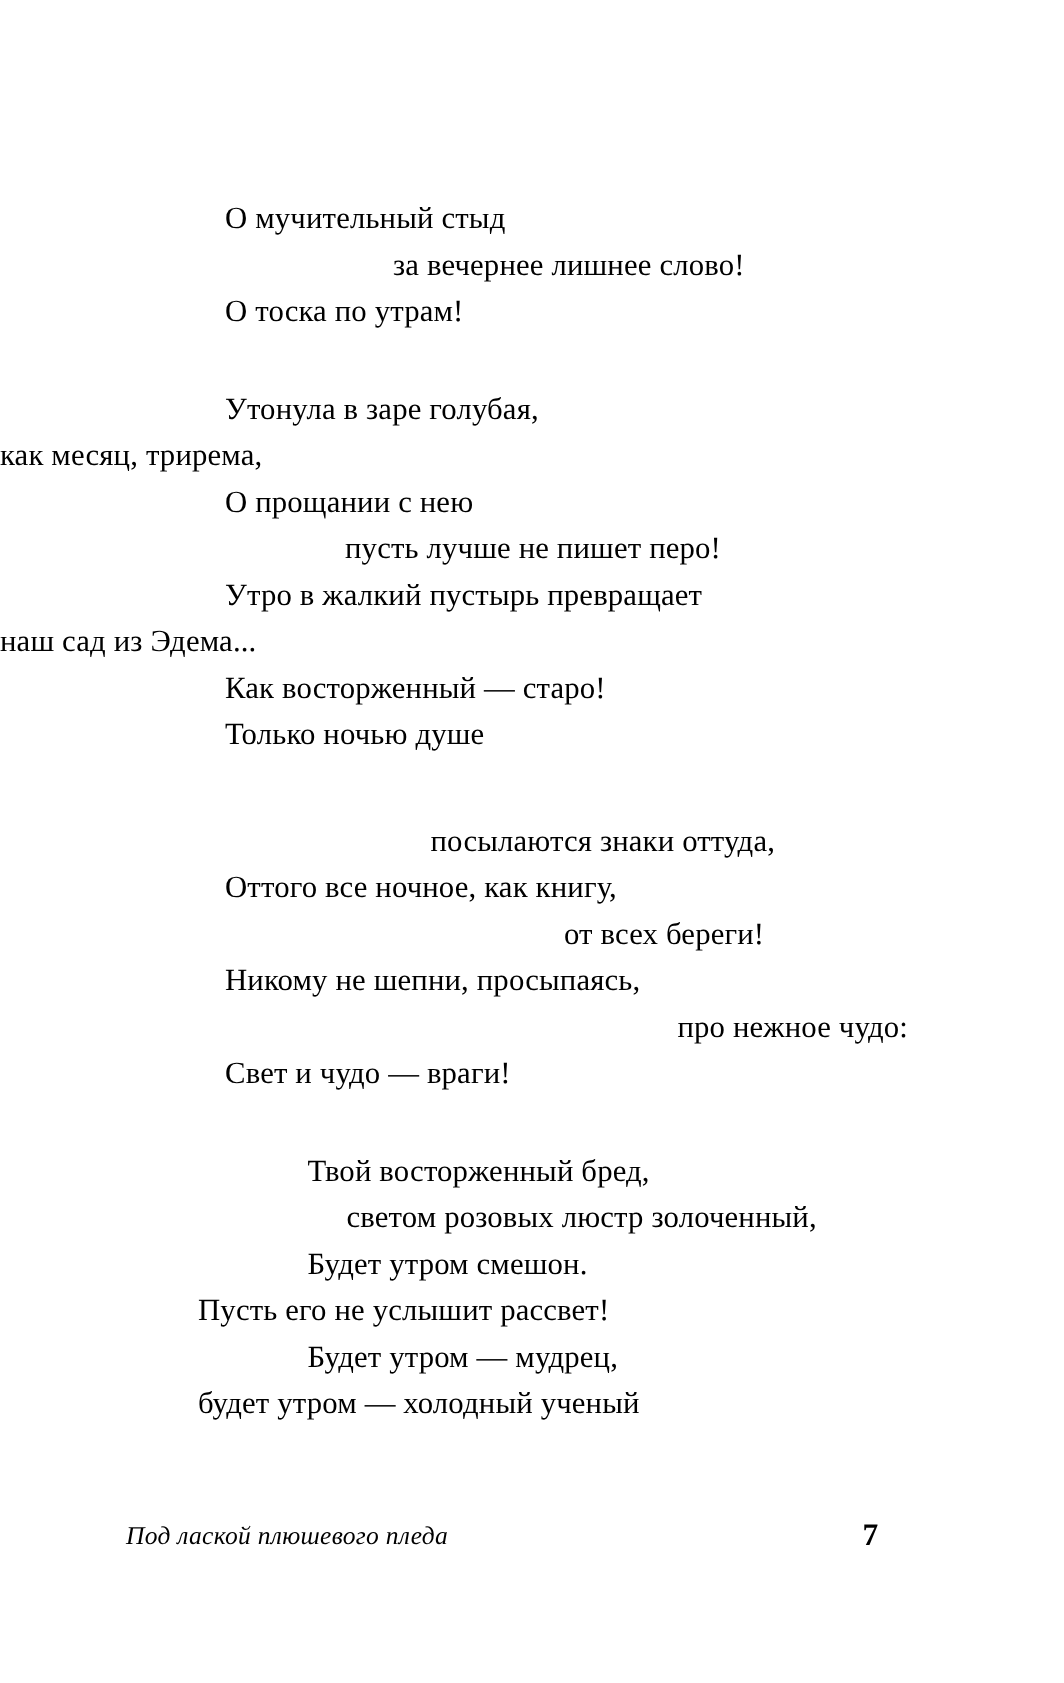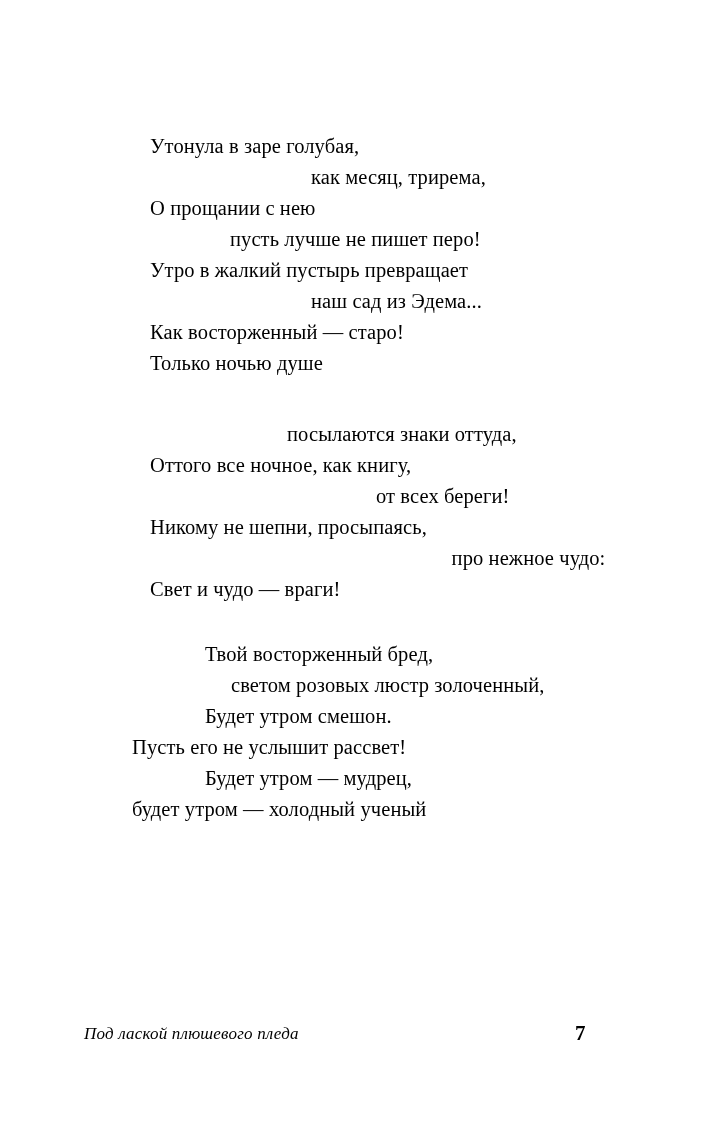--- a/index.html
+++ b/index.html
@@ -37,28 +37,28 @@
   }
   
   .line[data-indent="0"]  { padding-left: 150px; }
   .line[data-indent="1"]  { padding-left: 157px; }
   .line[data-indent="2"]  { padding-left: 183px; }
   .line[data-indent="3"]  { padding-left: 84px; }
   .line[data-indent="4"]  { padding-left: 84px; }
   .line[data-indent="5"]  { padding-left: 230px; }
   .line[data-indent="7"]  { padding-left: 262px; }
   .line[data-indent="8"]  { padding-left: 287px; margin-top: 40px; }
-  .line[data-indent="9"]  { padding-left: 311px; }
+  .line[data-indent="9"]  { }
   .line[data-indent="10"] { padding-left: 348px; text-align: center; }
   .line[data-indent="11"] { padding-left: 376px; }
 
   .footer {
     position: absolute;
     left: 0;
-    bottom: 72px;
+    bottom: 82px;
     width: 628px;
     height: 26px;
   }
   .footer-title {
     position: absolute;
     left: 84px;
     top: 0;
     font-style: italic;
     font-size: 17px;
     letter-spacing: 0.2px;
@@ -70,20 +70,25 @@
     font-size: 21px;
     font-weight: bold;
   }
 </style>
 </head>
 <body>
 
 <div class="page">
 
   <div class="poem">
+      <div class="stanza">
+        <div class="line" data-indent="0">О мучительный стыд</div>
+        <div class="line" data-indent="7">за вечернее лишнее слово!</div>
+        <div class="line" data-indent="0">О тоска по утрам!</div>
+      </div>
       <div class="stanza">
         <div class="line" data-indent="0">Утонула в заре голубая,</div>
         <div class="line" data-indent="9">как месяц, трирема,</div>
         <div class="line" data-indent="0">О прощании с нею</div>
         <div class="line" data-indent="5">пусть лучше не пишет перо!</div>
         <div class="line" data-indent="0">Утро в жалкий пустырь превращает</div>
         <div class="line" data-indent="9">наш сад из Эдема...</div>
         <div class="line" data-indent="0">Как восторженный — старо!</div>
         <div class="line" data-indent="0">Только ночью душе</div>
         <div class="line" data-indent="8">посылаются знаки оттуда,</div>

